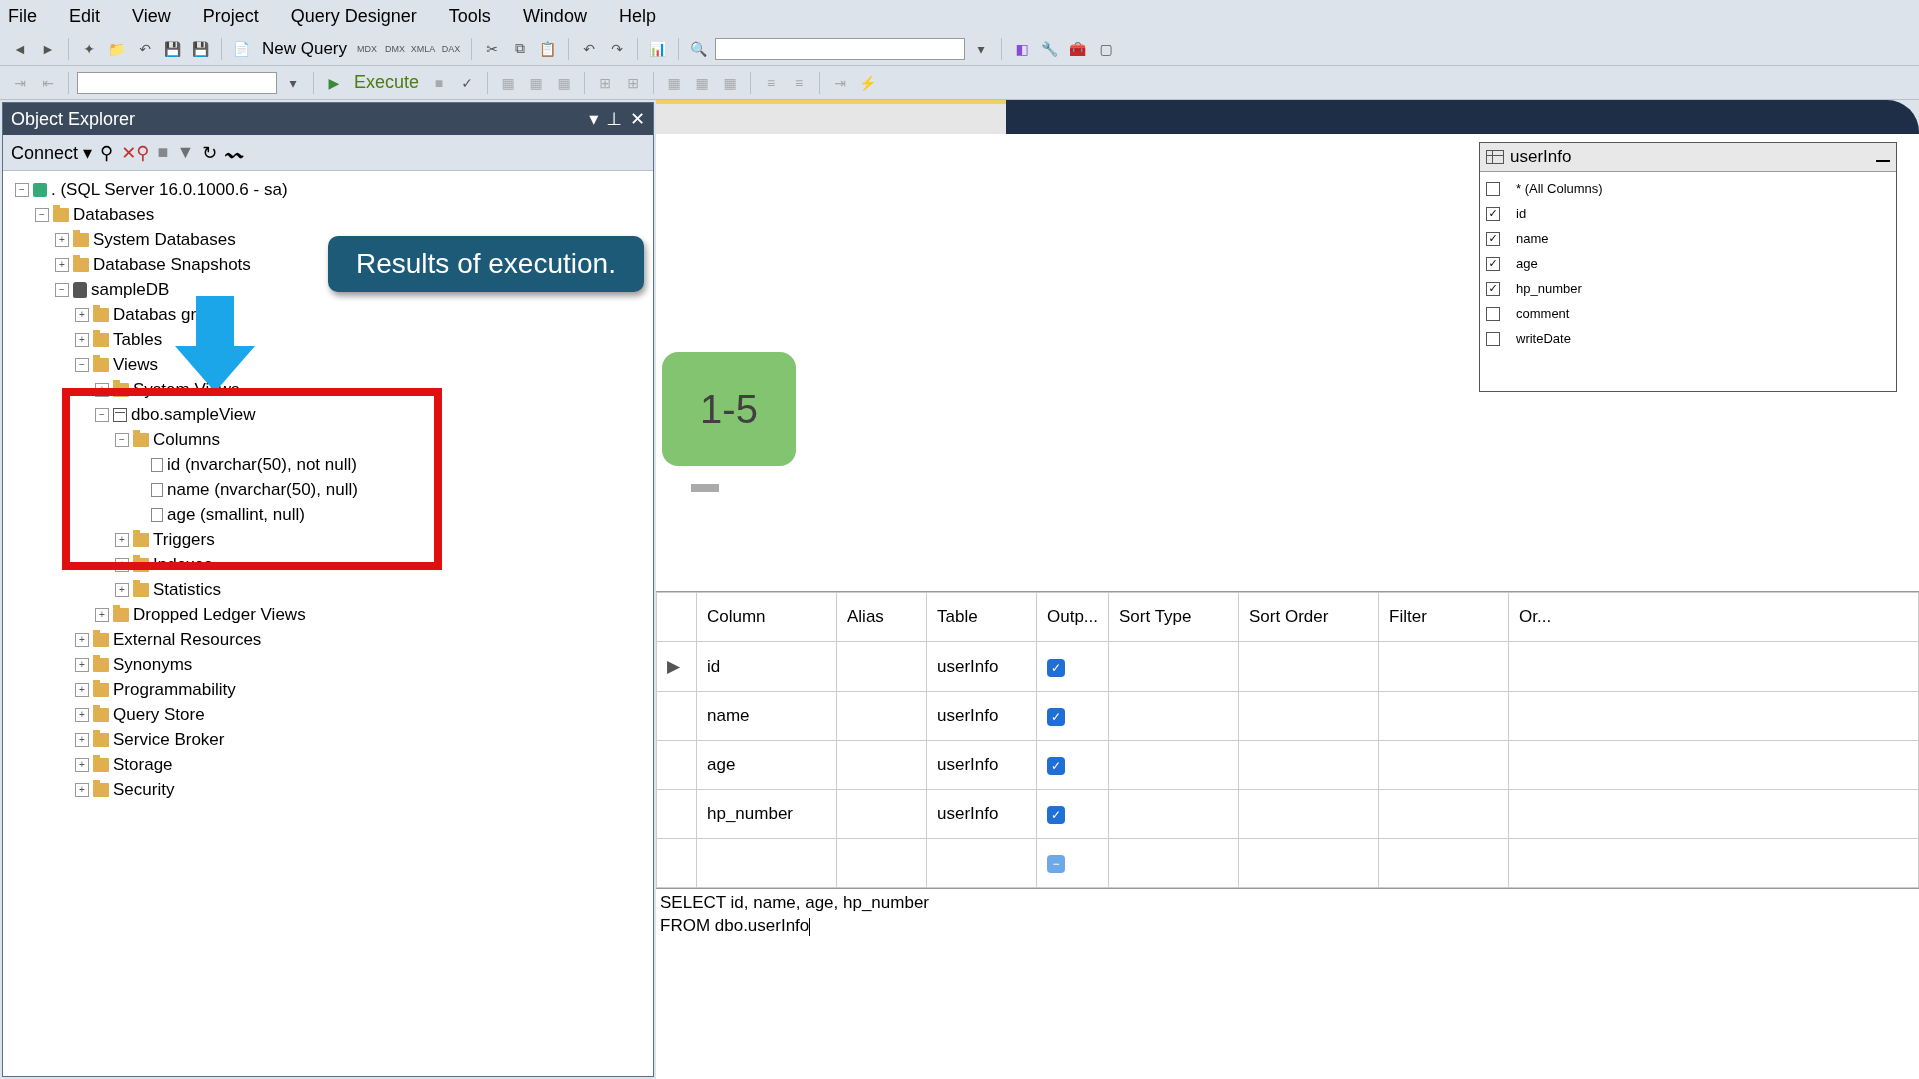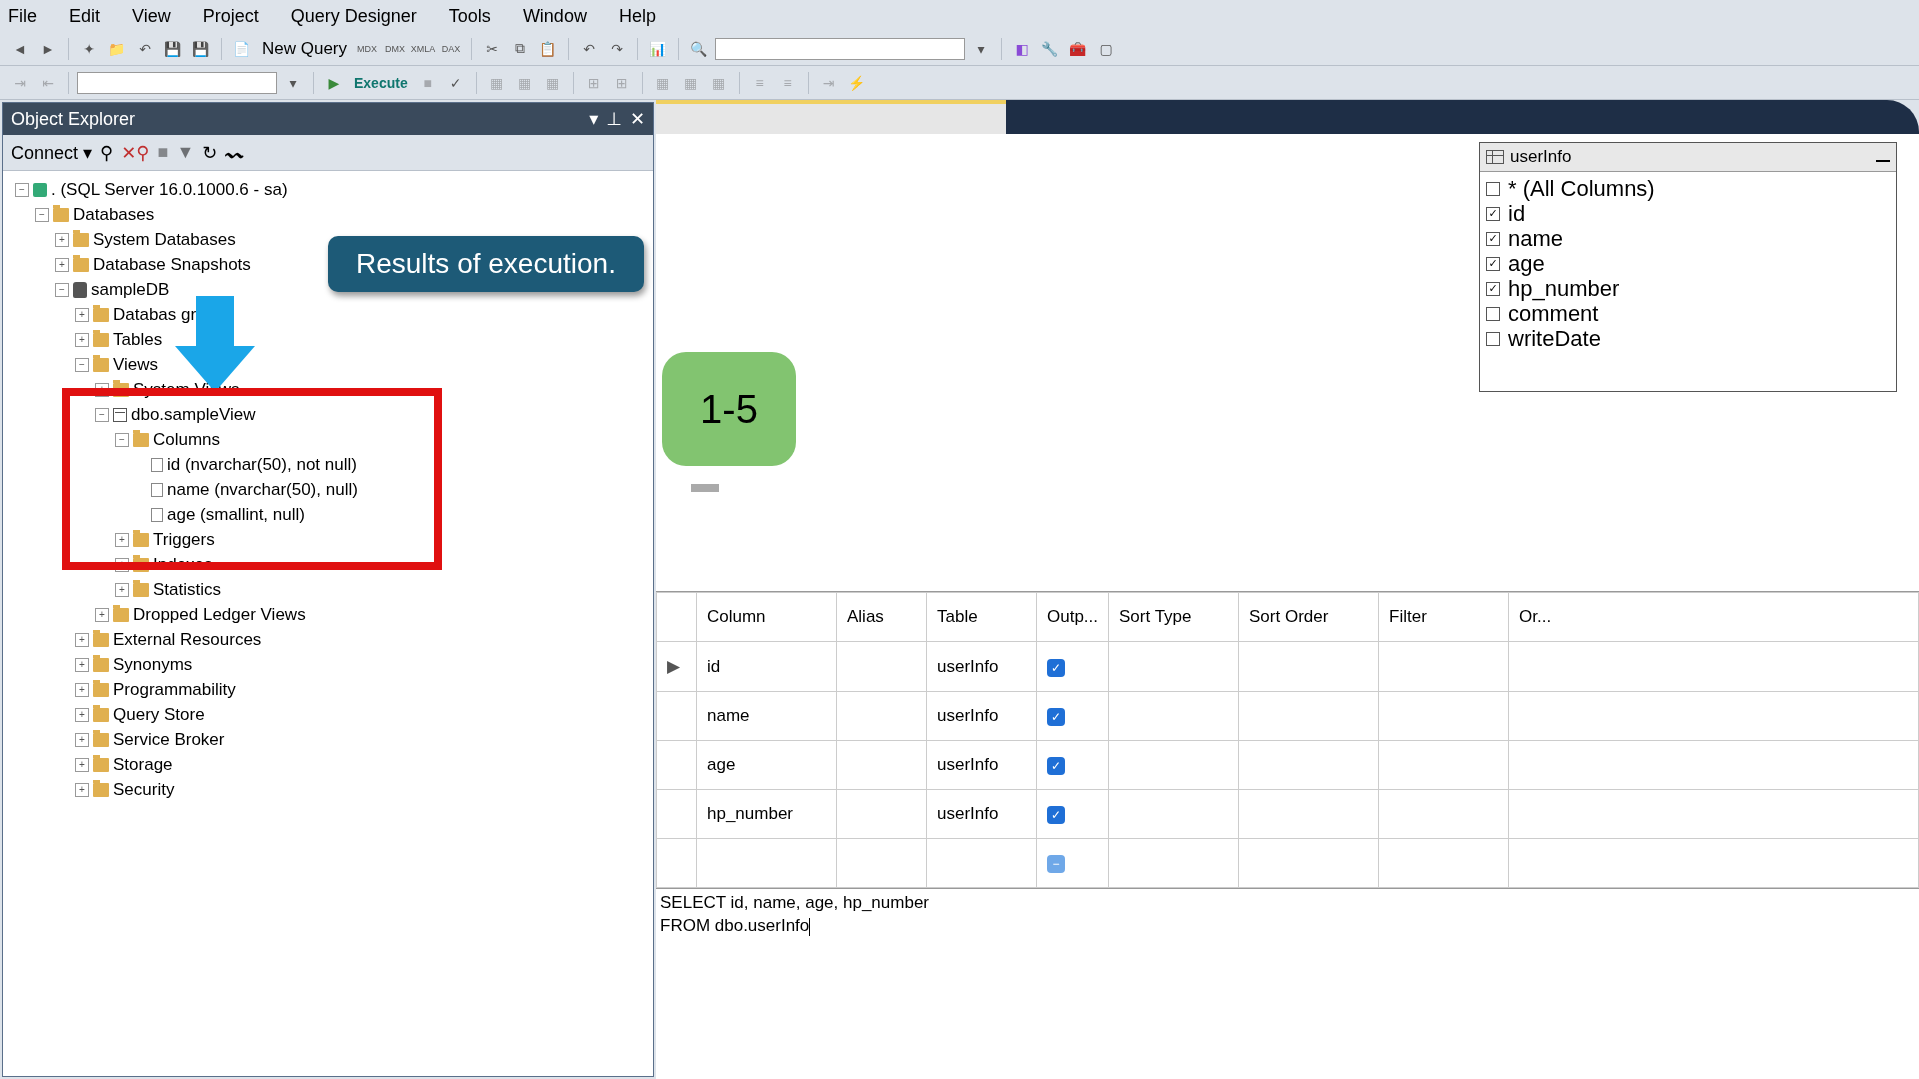--- a/index.html
+++ b/index.html
@@ -31,38 +31,38 @@
 .tab-strip { height: 34px; display: flex; }
 .tab { background: #e6e6e6; width: 350px; border-top: 4px solid #f0d060; }
 .designer-area { flex: 1; background: #fff; position: relative; overflow: hidden; }
 .table-box { position: absolute; top: 8px; right: 22px; width: 418px; background: #fff; border: 1px solid #555; }
 .table-box-title { background: #e8e8e8; border-bottom: 1px solid #999; padding: 4px 6px; display: flex; align-items: center; gap: 6px; font-size: 17px; }
 .grid-icon { width: 18px; height: 14px; border: 1px solid #555; display: inline-block; position: relative; }
 .grid-icon::before { content: ""; position: absolute; top: 4px; left: 0; right: 0; height: 1px; background: #555; }
 .grid-icon::after { content: ""; position: absolute; left: 5px; top: 0; bottom: 0; width: 1px; background: #555; }
 .min-btn { margin-left: auto; border-bottom: 2px solid #000; width: 14px; height: 10px; }
 .table-box-body { padding: 4px 6px 40px; }
-.chk-row { display: flex; align-items: center; gap: 8px; font-size: 22px; line-height: 25px; }
+.chk-row { display: flex; align-items: center; gap: 16px; font-size: 13px; line-height: 25px; }
 .chk { width: 14px; height: 14px; border: 1px solid #555; display: inline-flex; align-items: center; justify-content: center; font-size: 11px; line-height: 1; }
 .chk.checked::after { content: "✓"; color: #000; }
 .grip { position: absolute; left: 35px; top: 350px; width: 28px; height: 8px; background: #aaa; }
 .criteria-grid { background: #fff; border-top: 1px solid #999; font-size: 17px; }
 .criteria-grid table { border-collapse: collapse; width: 100%; }
 .criteria-grid th, .criteria-grid td { border: 1px solid #ccc; padding: 14px 10px; text-align: left; height: 30px; }
 .criteria-grid th { font-weight: normal; background: #fff; }
 .out-chk { width: 18px; height: 18px; border-radius: 4px; background: #1f6fd6; display: inline-flex; align-items: center; justify-content: center; color: #fff; font-size: 12px; }
 .out-chk.empty { background: #6fa8e8; }
 .row-sel { width: 12px; color: #555; }
 .sql-area { background: #fff; border-top: 1px solid #999; padding: 2px 4px; font-size: 17px; line-height: 23px; font-family: "Segoe UI", sans-serif; }
 .callout { position: absolute; left: 328px; top: 236px; background: #1d5a77; color: #fff; font-size: 28px; padding: 12px 28px; border-radius: 10px; box-shadow: 2px 4px 6px rgba(0,0,0,0.4); }
 .arrow { position: absolute; left: 175px; top: 296px; width: 80px; height: 96px; }
 .arrow-body { width: 38px; height: 50px; background: #1aa6e8; margin: 0 auto; }
 .arrow-head { width: 0; height: 0; border-left: 40px solid transparent; border-right: 40px solid transparent; border-top: 46px solid #1aa6e8; }
 .red-box { position: absolute; left: 62px; top: 388px; width: 380px; height: 182px; border: 8px solid #e01010; pointer-events: none; }
-.badge { position: absolute; left: 662px; top: 352px; width: 134px; height: 114px; background: #82c470; color: #000000; font-size: 40px; display: flex; align-items: center; justify-content: center; border-radius: 24px; }
+.badge { position: absolute; left: 662px; top: 352px; width: 134px; height: 114px; background: #82c470; color: #404040; font-size: 40px; display: flex; align-items: center; justify-content: center; border-radius: 16px; }
 .cursor-bar { display: inline-block; width: 1px; height: 18px; background: #000; vertical-align: middle; }
 </style>
 </head>
 <body>
 
 <div class="menubar">
   <span>File</span>
   <span>Edit</span>
   <span>View</span>
   <span>Project</span>
@@ -109,21 +109,21 @@
 </div>
 
 <div class="toolbar">
   <div class="tb-btn" style="opacity:.4;">⇥</div>
   <div class="tb-btn" style="opacity:.4;">⇤</div>
   <div class="tb-sep"></div>
   <input class="tb-input" style="width: 200px;">
   <div class="tb-btn">▾</div>
   <div class="tb-sep"></div>
   <div class="tb-btn" style="color:#3a8a3a;">▶</div>
-  <span class="tb-text" style="color:#0f766e;font-size:14px;font-weight:bold;">Execute</span>
+  <span class="tb-text" style="color:#4d7c0f;font-size:18px;">Execute</span>
   <div class="tb-btn" style="opacity:.4;">■</div>
   <div class="tb-btn">✓</div>
   <div class="tb-sep"></div>
   <div class="tb-btn" style="opacity:.4;">▦</div>
   <div class="tb-btn" style="opacity:.4;">▦</div>
   <div class="tb-btn" style="opacity:.4;">▦</div>
   <div class="tb-sep"></div>
   <div class="tb-btn" style="opacity:.4;">⊞</div>
   <div class="tb-btn" style="opacity:.4;">⊞</div>
   <div class="tb-sep"></div>

